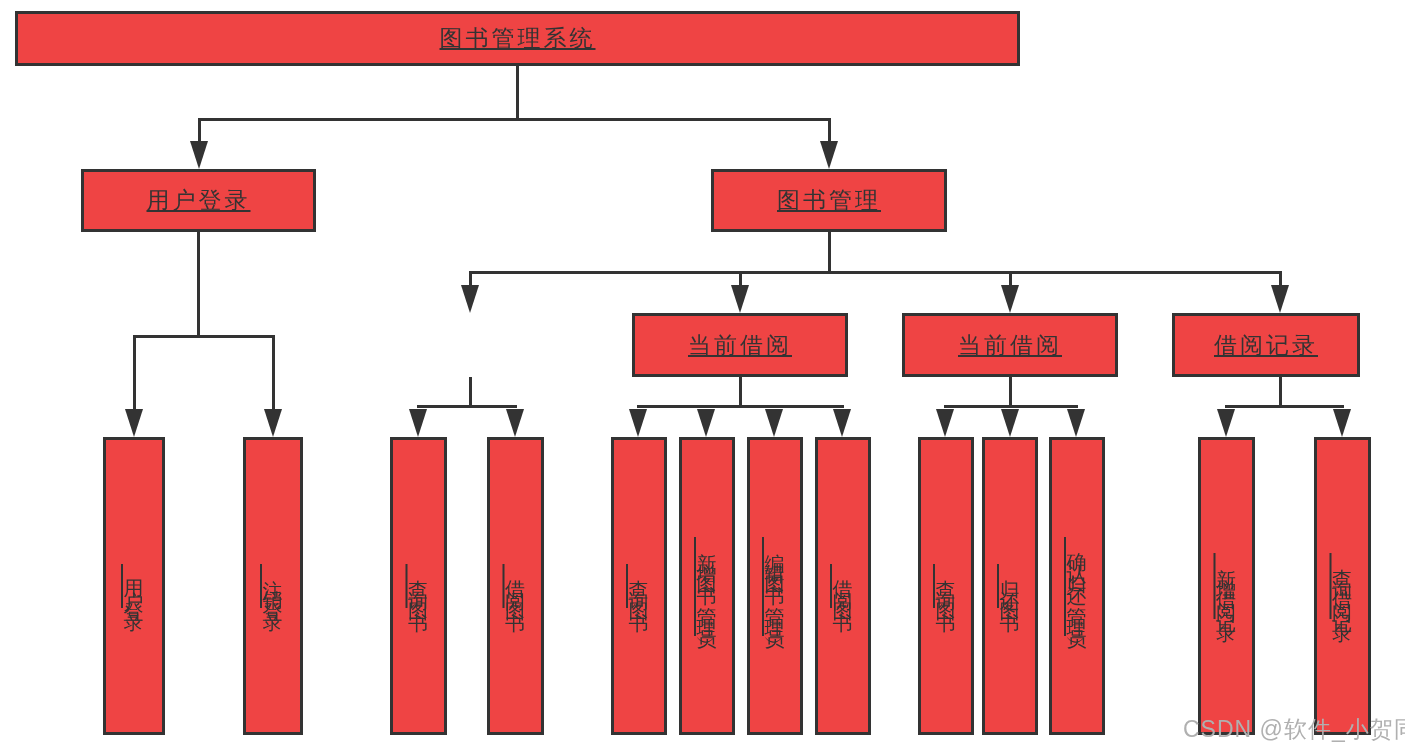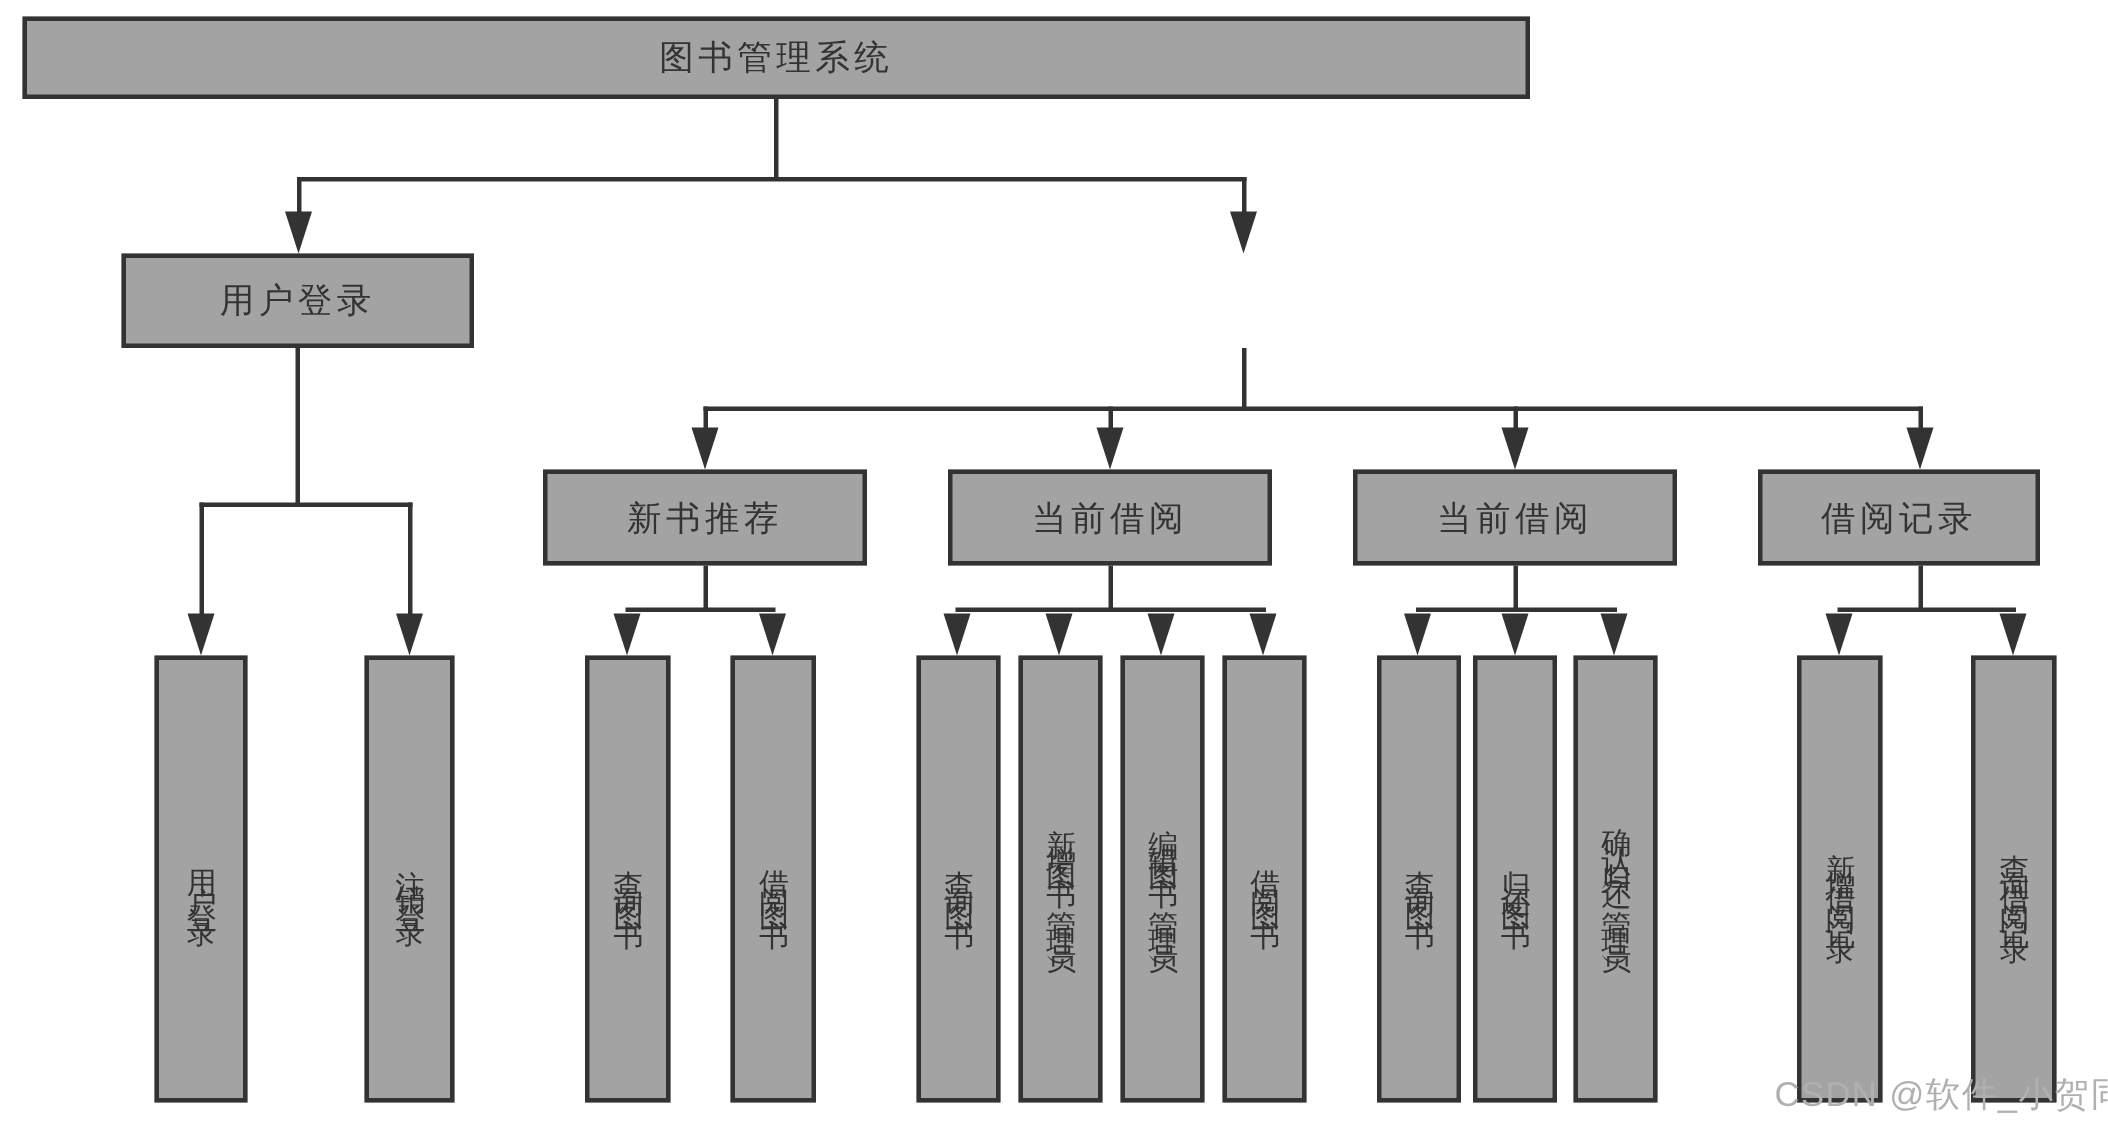--- a/index.html
+++ b/index.html
@@ -16,30 +16,31 @@
   .canvas{
     position:relative;
     width:1405px;
     height:747px;
     background:var(--background);
     overflow:hidden;
   }
   .node{
     position:absolute;
     box-sizing:border-box;
-    background:#a3a3a3;
+    background:#ef4444;
     border:3px solid var(--line);
     display:flex;
     align-items:center;
     justify-content:center;
     color:var(--text);
     font-size:23px;
     letter-spacing:3px;
     text-align:left;
     white-space:nowrap;
+    text-decoration:underline;
   }
   .leaf{
     top:437px;
     height:298px;
     writing-mode:vertical-rl;
     font-size:20px;
     letter-spacing:11px;
     line-height:1;
     white-space:normal;
   }
@@ -80,40 +81,40 @@
   <div class="node" style="left:15px;top:11px;width:1005px;height:55px">图书管理系统</div>
 
   <div class="vline" style="left:516px;top:66px;height:54px"></div>
   <div class="hline" style="left:198px;top:118px;width:633px"></div>
   <div class="vline" style="left:198px;top:118px;height:28px"></div>
   <div class="arrow" style="left:190px;top:141px"></div>
   <div class="vline" style="left:828px;top:118px;height:28px"></div>
   <div class="arrow" style="left:820px;top:141px"></div>
 
   <div class="node" style="left:81px;top:169px;width:235px;height:63px">用户登录</div>
+  <div class="node" style="left:711px;top:169px;width:236px;height:63px">图书管理</div>
 
   <div class="vline" style="left:197px;top:232px;height:106px"></div>
   <div class="hline" style="left:133px;top:335px;width:142px"></div>
   <div class="vline" style="left:133px;top:335px;height:76px"></div>
   <div class="arrow" style="left:125px;top:409px"></div>
   <div class="vline" style="left:272px;top:335px;height:76px"></div>
   <div class="arrow" style="left:264px;top:409px"></div>
 
   <div class="vline" style="left:828px;top:232px;height:41px"></div>
   <div class="hline" style="left:469px;top:271px;width:813px"></div>
   <div class="vline" style="left:469px;top:271px;height:17px"></div>
   <div class="arrow" style="left:461px;top:285px"></div>
   <div class="vline" style="left:739px;top:271px;height:17px"></div>
   <div class="arrow" style="left:731px;top:285px"></div>
   <div class="vline" style="left:1009px;top:271px;height:17px"></div>
   <div class="arrow" style="left:1001px;top:285px"></div>
   <div class="vline" style="left:1279px;top:271px;height:17px"></div>
   <div class="arrow" style="left:1271px;top:285px"></div>
 
-  <div class="node" style="left:362px;top:313px;width:216px;height:64px">新书推荐</div>
   <div class="node" style="left:632px;top:313px;width:216px;height:64px">当前借阅</div>
   <div class="node" style="left:902px;top:313px;width:216px;height:64px">当前借阅</div>
   <div class="node" style="left:1172px;top:313px;width:188px;height:64px">借阅记录</div>
 
   <div class="vline" style="left:469px;top:377px;height:31px"></div>
   <div class="hline" style="left:417px;top:405px;width:100px"></div>
   <div class="arrow" style="left:409px;top:409px"></div>
   <div class="arrow" style="left:506px;top:409px"></div>
 
   <div class="vline" style="left:739px;top:377px;height:31px"></div>

